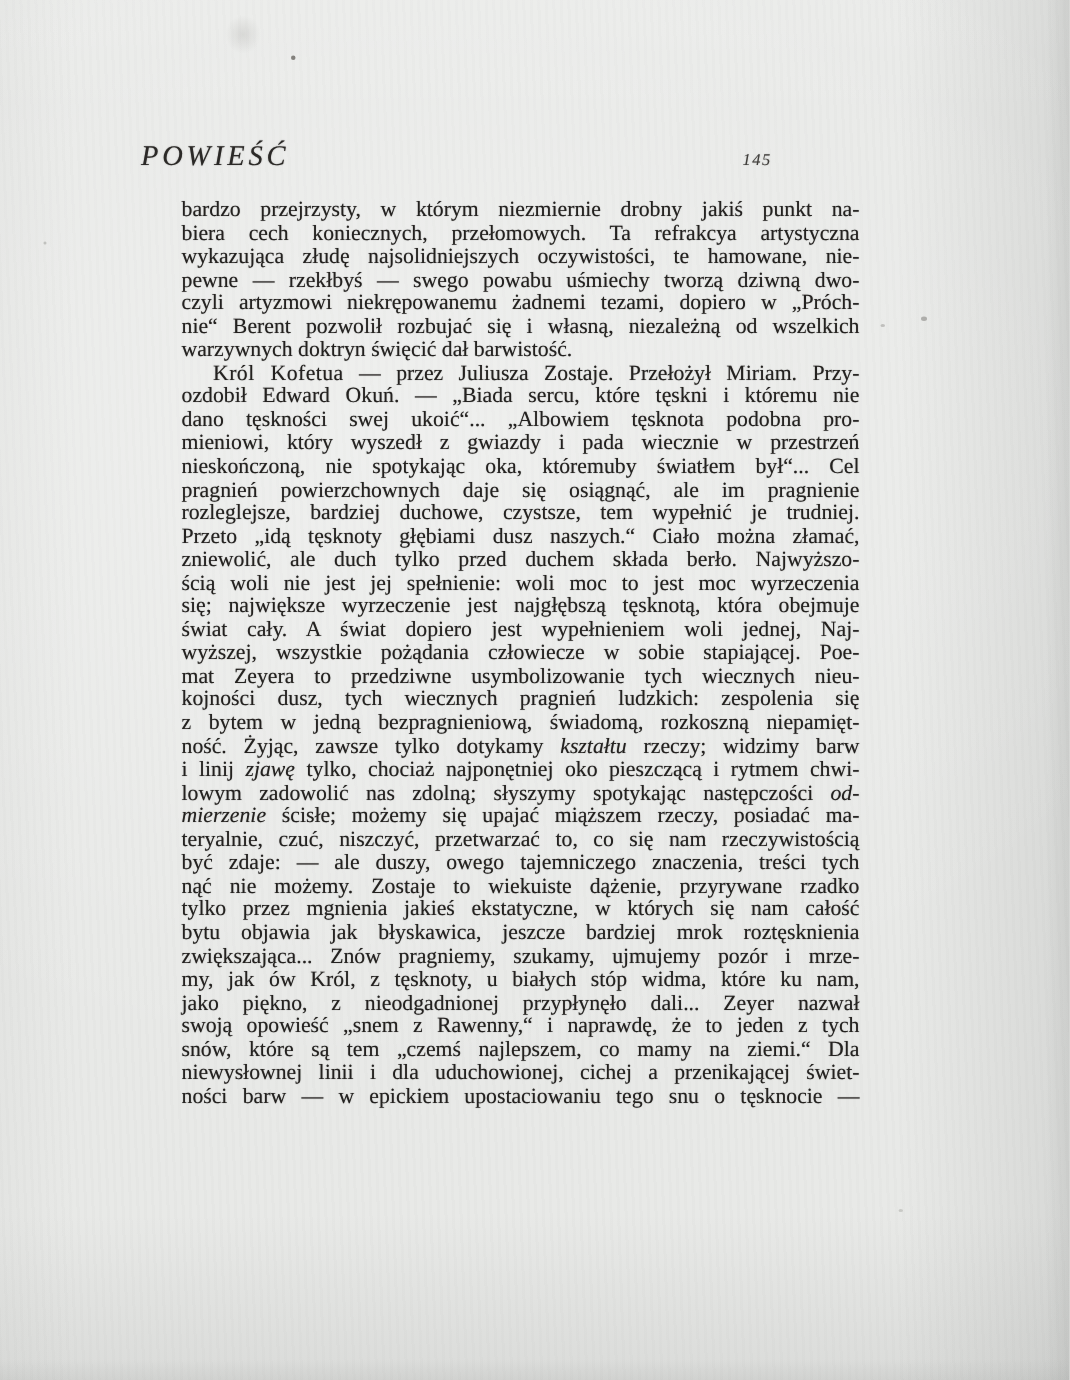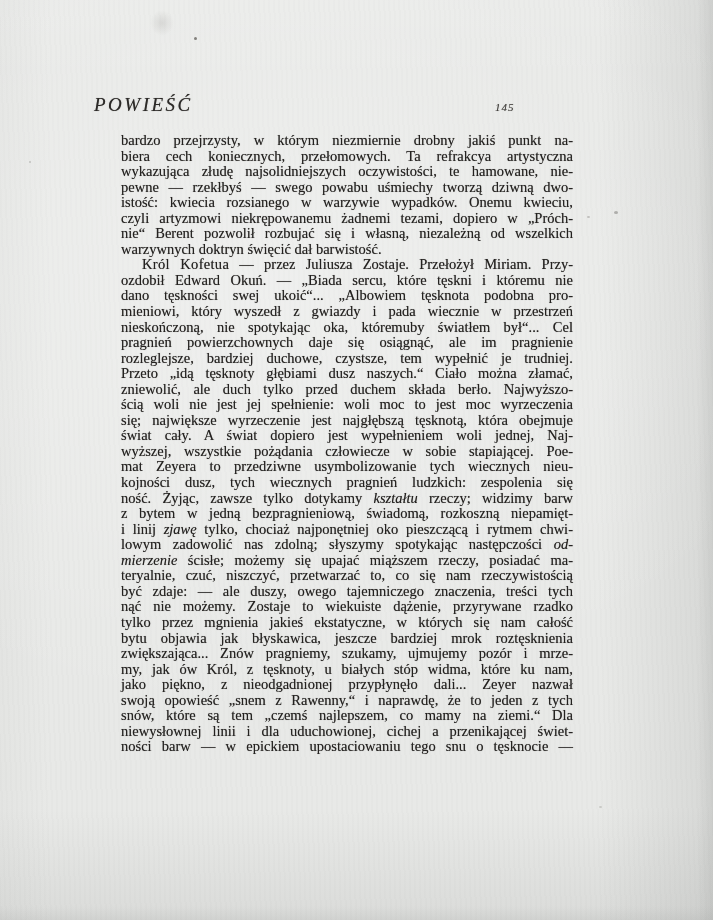--- a/index.html
+++ b/index.html
@@ -65,43 +65,42 @@
 <div class="scan-page">
   <div class="content">
     <div class="running-title">POWIEŚĆ</div>
     <div class="page-number">145</div>
     <div class="page-body">
         <div class="paragraph">
           <div class="line">bardzo przejrzysty, w którym niezmiernie drobny jakiś punkt na-</div>
           <div class="line">biera cech koniecznych, przełomowych. Ta refrakcya artystyczna</div>
           <div class="line">wykazująca złudę najsolidniejszych oczywistości, te hamowane, nie-</div>
           <div class="line">pewne — rzekłbyś — swego powabu uśmiechy tworzą dziwną dwo-</div>
-          <div class="line">istość: kwiecia rozsianego w warzywie wypadków. Onemu kwieciu,</div>
           <div class="line">czyli artyzmowi niekrępowanemu żadnemi tezami, dopiero w „Próch-</div>
           <div class="line">nie“ Berent pozwolił rozbujać się i własną, niezależną od wszelkich</div>
           <div class="line no-stretch">warzywnych doktryn święcić dał barwistość.</div>
         </div>
         <div class="paragraph">
           <div class="line indent"><span class="seg bold">Król Kofetua</span><span class="seg normal"> — przez Juliusza Zostaje. Przełożył Miriam. Przy-</span></div>
           <div class="line">ozdobił Edward Okuń. — „Biada sercu, które tęskni i któremu nie</div>
           <div class="line">dano tęskności swej ukoić“... „Albowiem tęsknota podobna pro-</div>
           <div class="line">mieniowi, który wyszedł z gwiazdy i pada wiecznie w przestrzeń</div>
           <div class="line">nieskończoną, nie spotykając oka, któremuby światłem był“... Cel</div>
           <div class="line">pragnień powierzchownych daje się osiągnąć, ale im pragnienie</div>
           <div class="line">rozleglejsze, bardziej duchowe, czystsze, tem wypełnić je trudniej.</div>
           <div class="line">Przeto „idą tęsknoty głębiami dusz naszych.“ Ciało można złamać,</div>
           <div class="line">zniewolić, ale duch tylko przed duchem składa berło. Najwyższo-</div>
           <div class="line">ścią woli nie jest jej spełnienie: woli moc to jest moc wyrzeczenia</div>
           <div class="line">się; największe wyrzeczenie jest najgłębszą tęsknotą, która obejmuje</div>
           <div class="line">świat cały. A świat dopiero jest wypełnieniem woli jednej, Naj-</div>
           <div class="line">wyższej, wszystkie pożądania człowiecze w sobie stapiającej. Poe-</div>
           <div class="line">mat Zeyera to przedziwne usymbolizowanie tych wiecznych nieu-</div>
           <div class="line">kojności dusz, tych wiecznych pragnień ludzkich: zespolenia się</div>
+          <div class="line">z bytem w jedną bezpragnieniową, świadomą, rozkoszną niepamięt-</div>
           <div class="line"><span class="seg normal">ność. Żyjąc, zawsze tylko dotykamy </span><span class="seg italic">kształtu</span><span class="seg normal"> rzeczy; widzimy barw</span></div>
-          <div class="line">z bytem w jedną bezpragnieniową, świadomą, rozkoszną niepamięt-</div>
           <div class="line"><span class="seg normal">i linij </span><span class="seg italic">zjawę</span><span class="seg normal"> tylko, chociaż najponętniej oko pieszczącą i rytmem chwi-</span></div>
           <div class="line"><span class="seg normal">lowym zadowolić nas zdolną; słyszymy spotykając następczości </span><span class="seg italic">od-</span></div>
           <div class="line"><span class="seg italic">mierzenie</span><span class="seg normal"> ścisłe; możemy się upajać miąższem rzeczy, posiadać ma-</span></div>
           <div class="line">teryalnie, czuć, niszczyć, przetwarzać to, co się nam rzeczywistością</div>
           <div class="line">być zdaje: — ale duszy, owego tajemniczego znaczenia, treści tych</div>
           <div class="line">nąć nie możemy. Zostaje to wiekuiste dążenie, przyrywane rzadko</div>
           <div class="line">tylko przez mgnienia jakieś ekstatyczne, w których się nam całość</div>
           <div class="line">bytu objawia jak błyskawica, jeszcze bardziej mrok roztęsknienia</div>
           <div class="line">zwiększająca... Znów pragniemy, szukamy, ujmujemy pozór i mrze-</div>
           <div class="line">my, jak ów Król, z tęsknoty, u białych stóp widma, które ku nam,</div>

